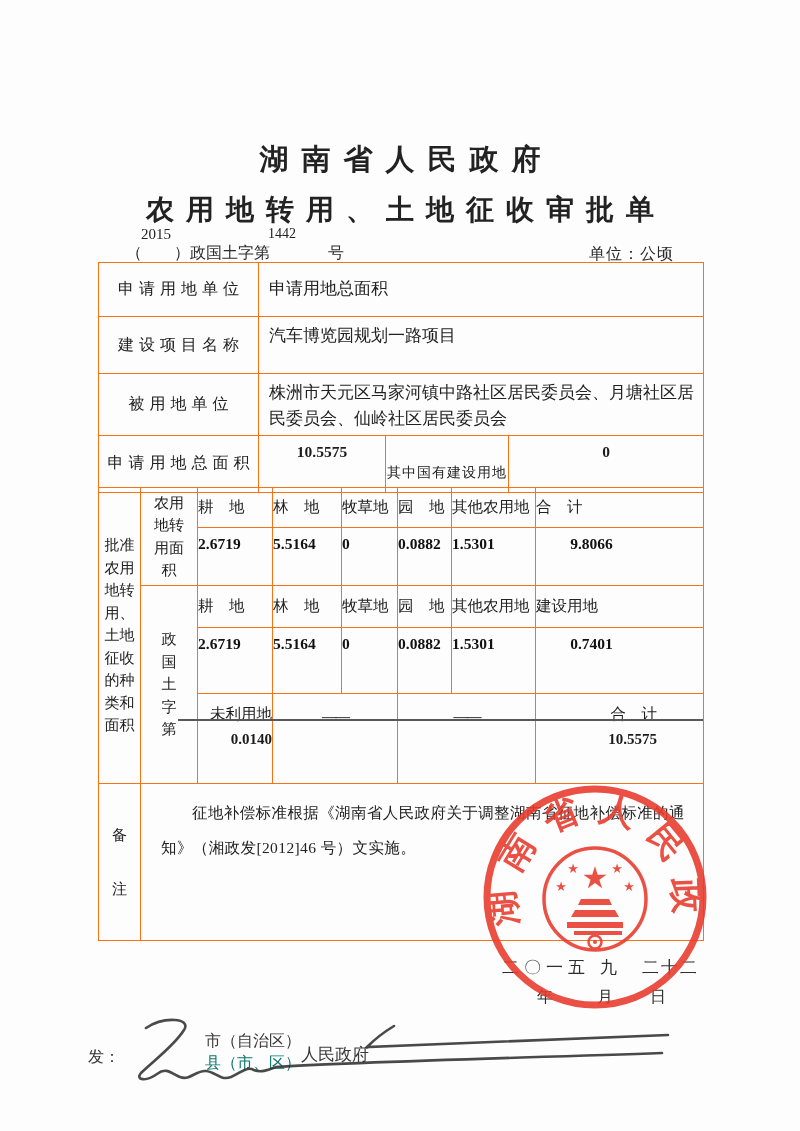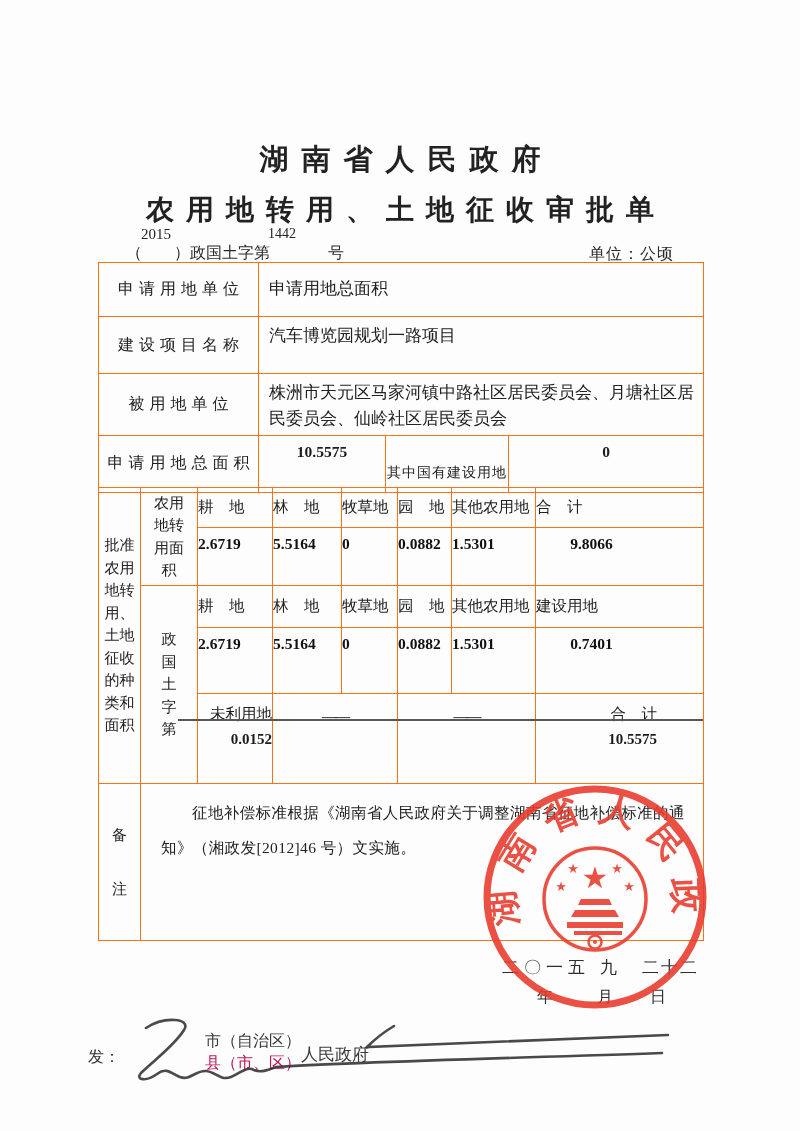--- a/index.html
+++ b/index.html
@@ -57,21 +57,21 @@
   .d-month{left:568px;top:956px;}
   .d-day{left:610px;top:956px;letter-spacing:2px;}
   .d-yu{left:537px;top:987px;}
   .d-mu{left:597px;top:987px;}
   .d-du{left:650px;top:987px;}
 
   .seal{left:470px;top:775px;opacity:.88;}
   .hand{left:0;top:0;pointer-events:none;}
   .dist-label{left:88px;top:1047px;font-size:16px;color:#333;}
   .dist-l1{left:205px;top:1031px;font-size:16px;color:#3a3a3a;}
-  .dist-l2{left:205px;top:1053px;font-size:16px;color:#be185d;}
+  .dist-l2{left:205px;top:1053px;font-size:16px;color:#0f766e;}
   .dist-suffix{left:301px;top:1043px;font-size:17px;color:#3a3a3a;}
 </style>
 </head>
 <body>
 
 <div class="page">
 
   <div class="abs title">湖南省人民政府</div>
   <div class="abs subtitle">农用地转用、土地征收审批单</div>
 
@@ -152,21 +152,21 @@
       <td class="num">2.6719</td>
       <td class="num">5.5164</td>
       <td class="num">0</td>
       <td class="num">0.0882</td>
       <td class="num">1.5301</td>
       <td class="num numlast">0.7401</td>
     </tr>
     <tr style="height:90px">
       <td class="unusedcell">
         <div>未利用地</div>
-        <div class="uval">0.0152</div>
+        <div class="uval">0.0140</div>
       </td>
       <td colspan="2" class="dashcell">——</td>
       <td colspan="2" class="dashcell">——</td>
       <td class="unusedcell totcell">
         <div>合　计</div>
         <div class="uval">10.5575</div>
       </td>
     </tr>
     <tr style="height:157px">
       <td class="vt remlbl"><span class="vspan w16">备注</span></td>

